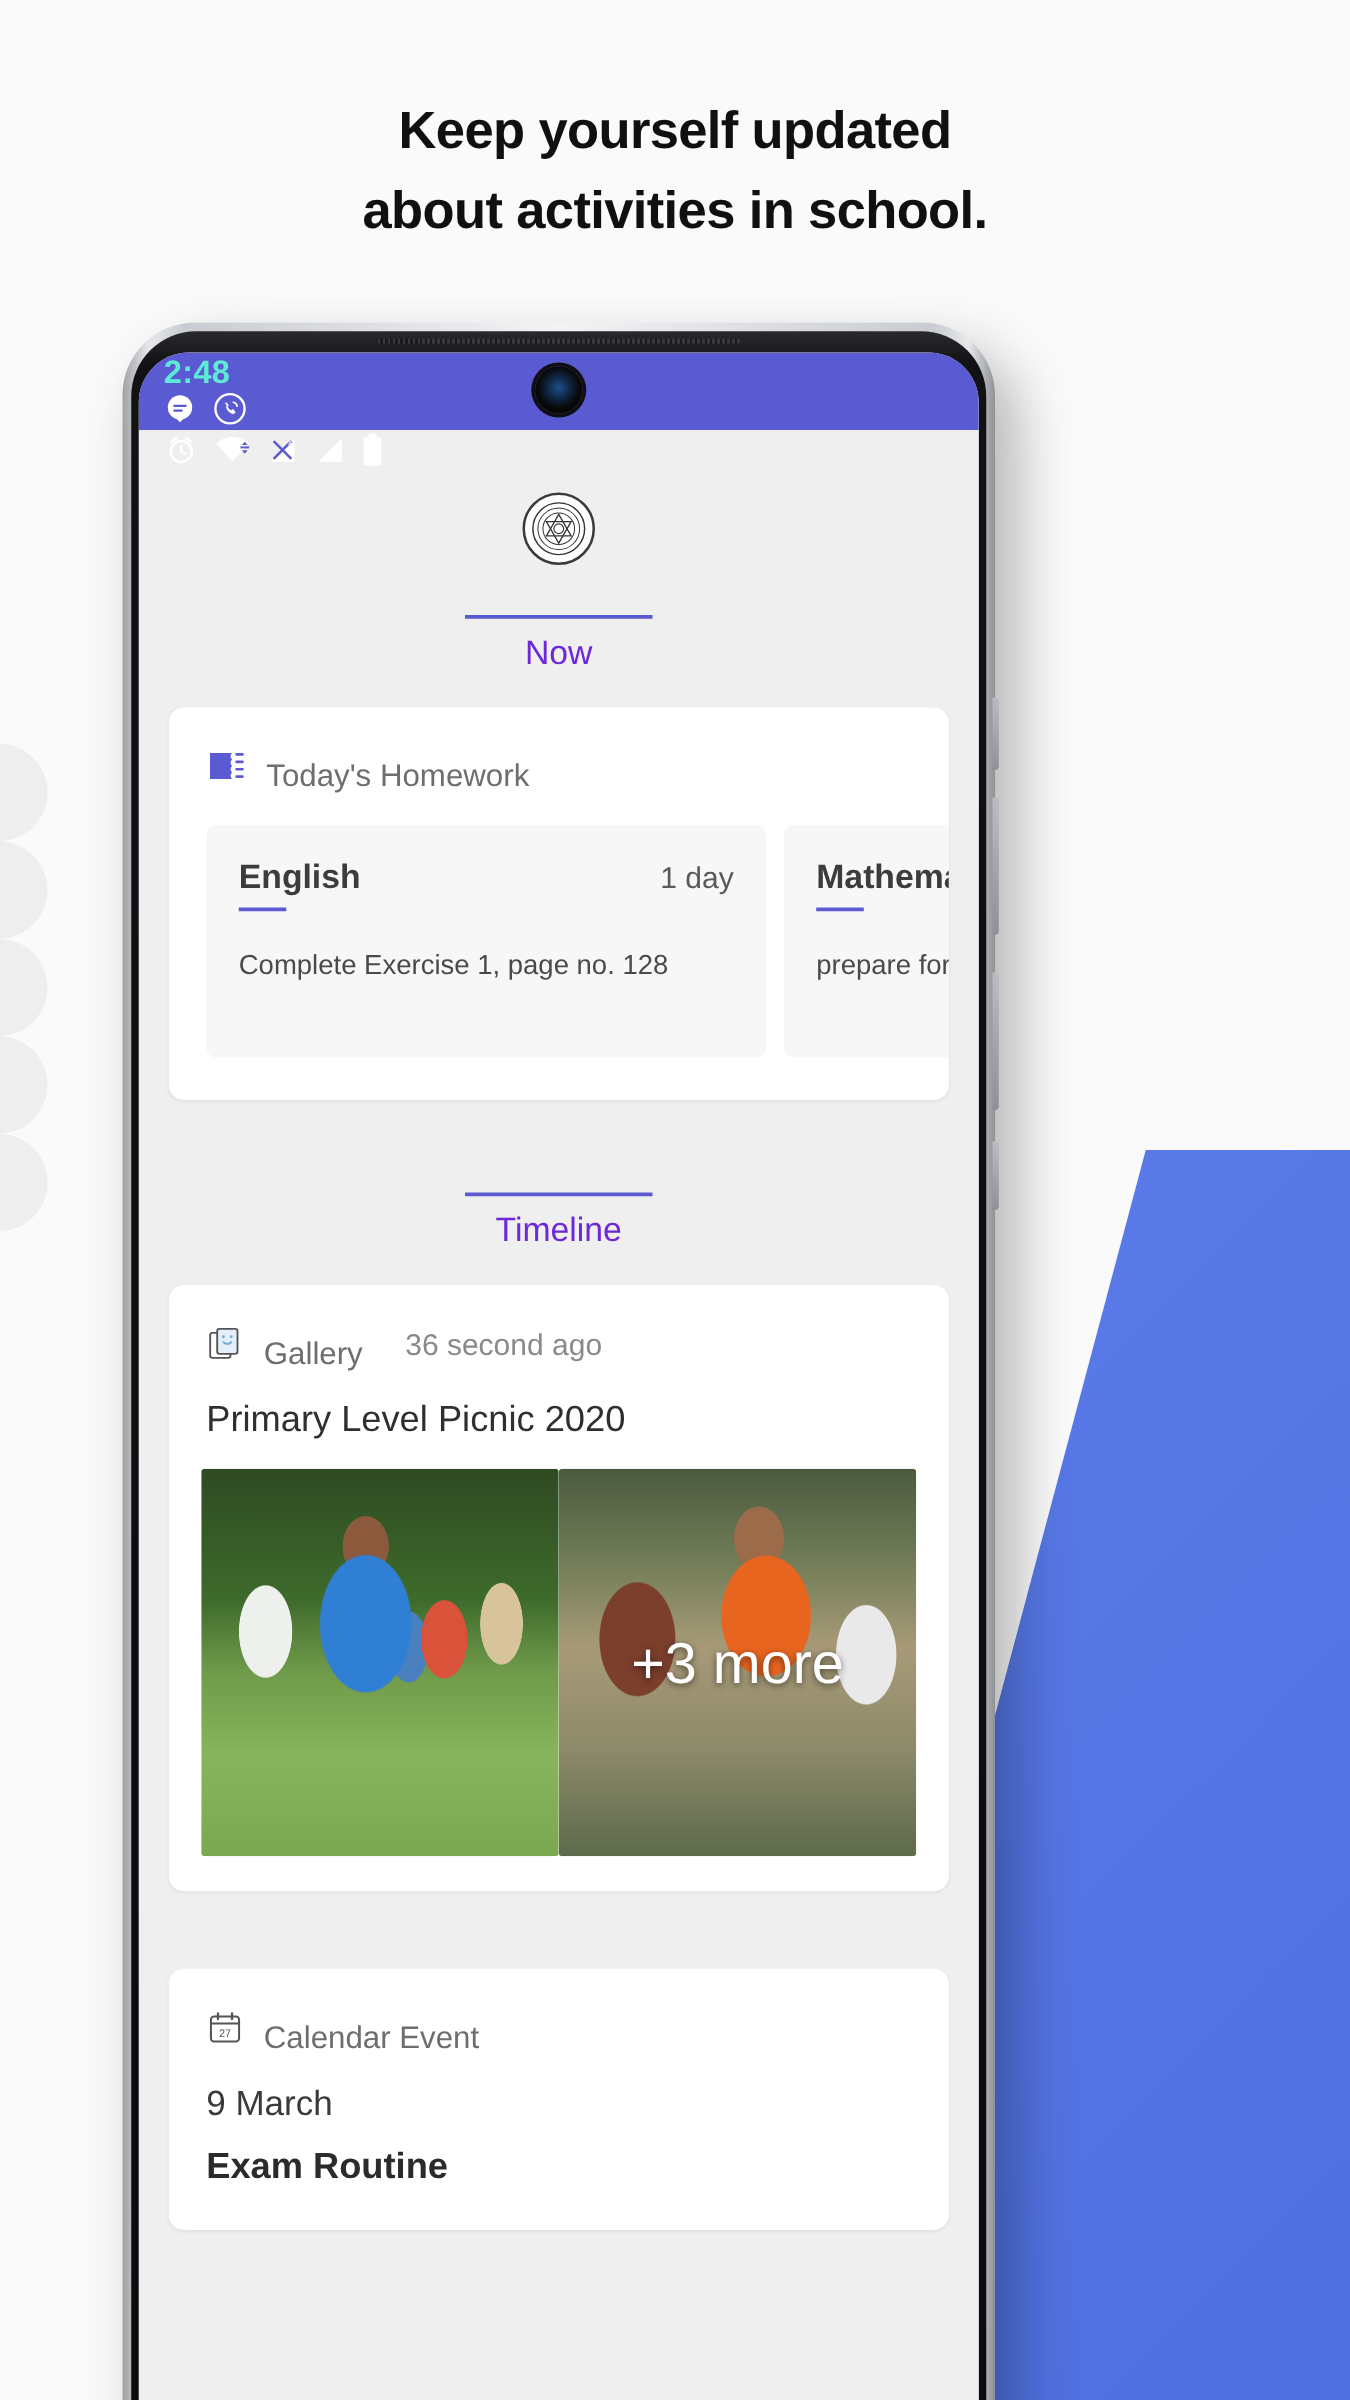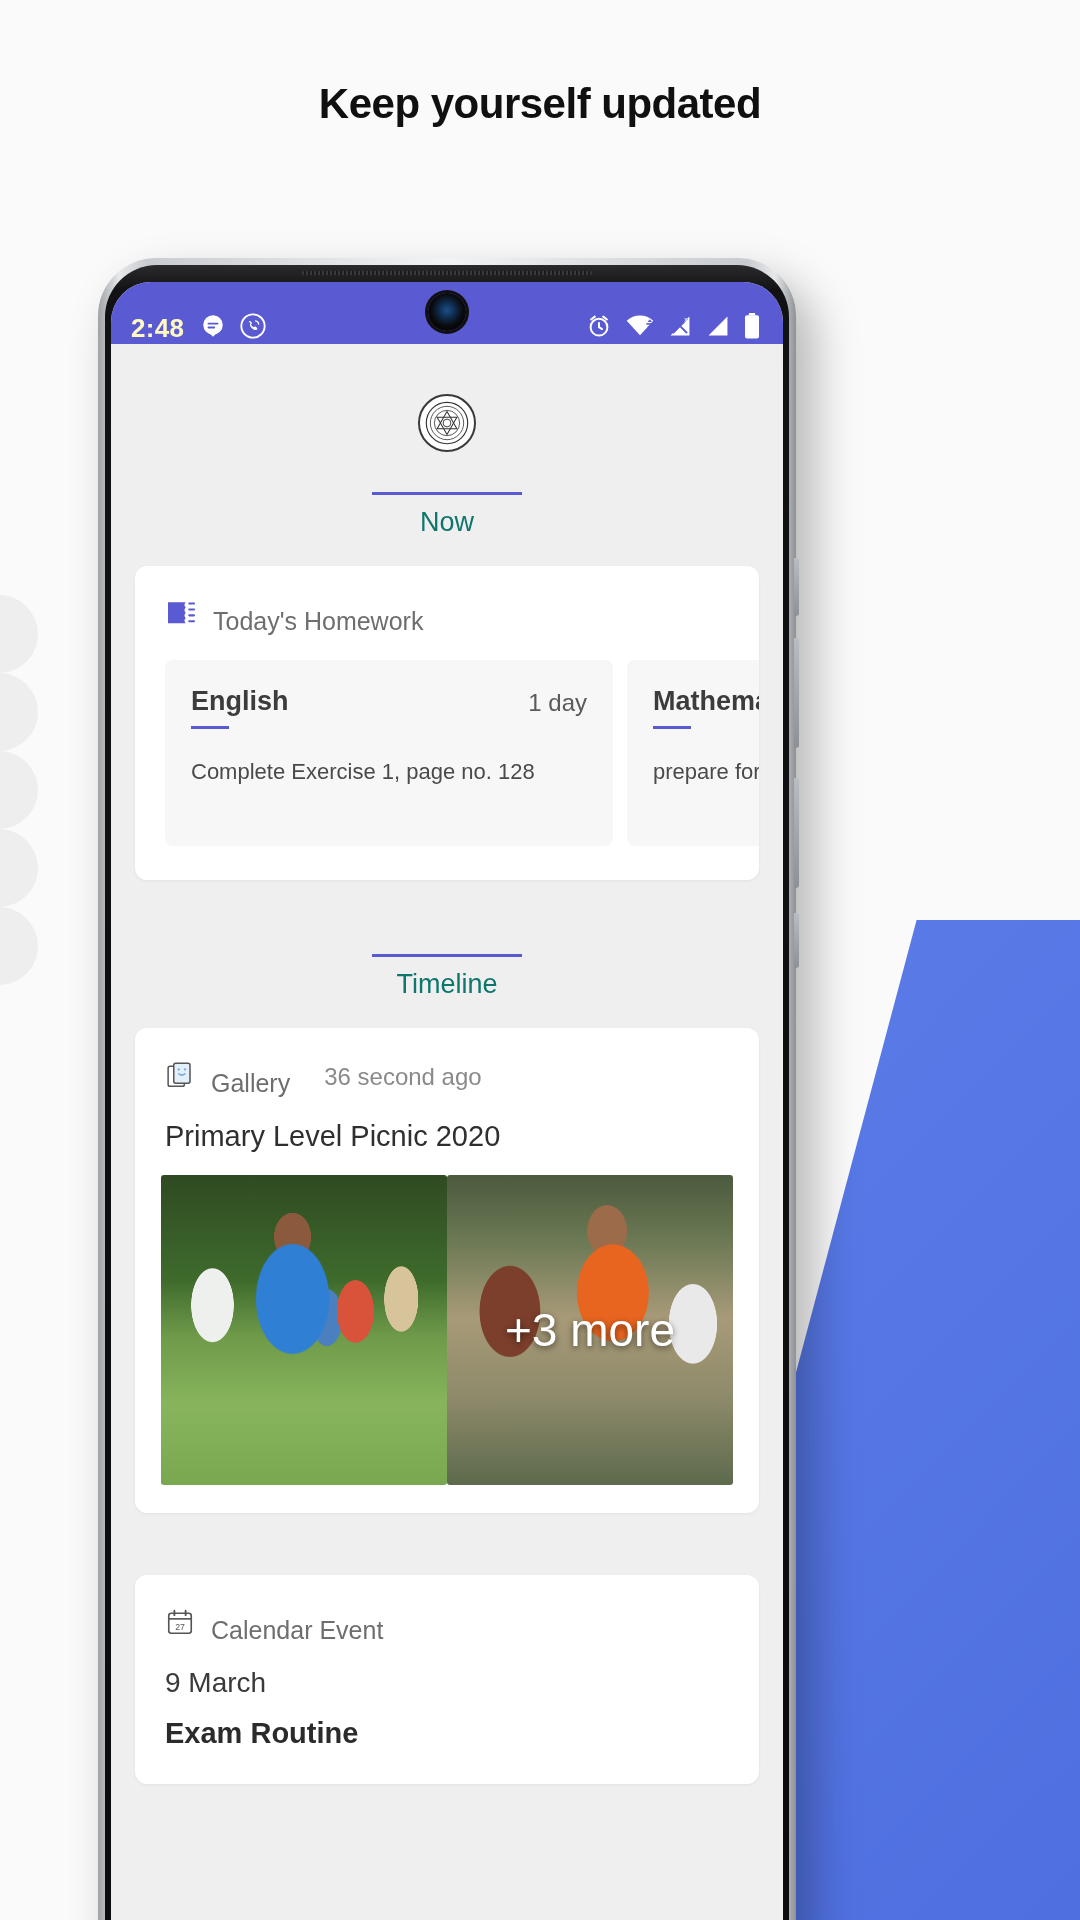--- a/index.html
+++ b/index.html
@@ -116,23 +116,24 @@
   .side-btn.b2 { top: 380px; height: 110px; }
   .side-btn.b3 { top: 520px; height: 110px; }
   .side-btn.b4 { top: 655px; height: 55px; }
 
   
   .statusbar {
     position: relative;
     height: 62px;
     background: #5a5ad2;
     display: flex;
-    align-items: flex-end;
+    align-items: flex-start;
     padding: 0 22px 0 20px;
-    color: #fef9c3;
+    color: #5eead4;
+    flex-direction: column;
   }
   .sb-time {
     font-size: 26px;
     font-weight: 600;
     letter-spacing: 0.3px;
     margin-right: 16px;
   }
   .sb-left-icons { display: flex; align-items: center; gap: 13px; }
   .sb-spacer { flex: 1; }
   .sb-right-icons { display: flex; align-items: center; gap: 12px; }
@@ -177,21 +178,21 @@
     text-align: center;
   }
   .tab-rule {
     width: 150px;
     height: 3px;
     background: #5a5ad2;
     margin: 0 auto 12px;
   }
   .tab-label {
     font-size: 27px;
-    color: #0f766e;
+    color: #6d28d9;
   }
 
   .card {
     background: #ffffff;
     border-radius: 12px;
     margin: 28px 24px 0;
     box-shadow: 0 1px 3px rgba(0,0,0,0.06);
   }
 
   .card-head {
@@ -326,20 +327,21 @@
 <div class="bg-dots">
   <div class="dot"></div>
   <div class="dot"></div>
   <div class="dot"></div>
   <div class="dot"></div>
   <div class="dot"></div>
 </div>
 
 <div class="headline">
   <div class="headline-line">Keep yourself updated</div>
+  <div class="headline-line">about activities in school.</div>
 </div>
 
 <div class="phone">
   <div class="phone-shadow"></div>
   <div class="phone-metal"></div>
   <div class="side-btn b1"></div>
   <div class="side-btn b2"></div>
   <div class="side-btn b3"></div>
   <div class="side-btn b4"></div>
   <div class="phone-bezel"></div>

